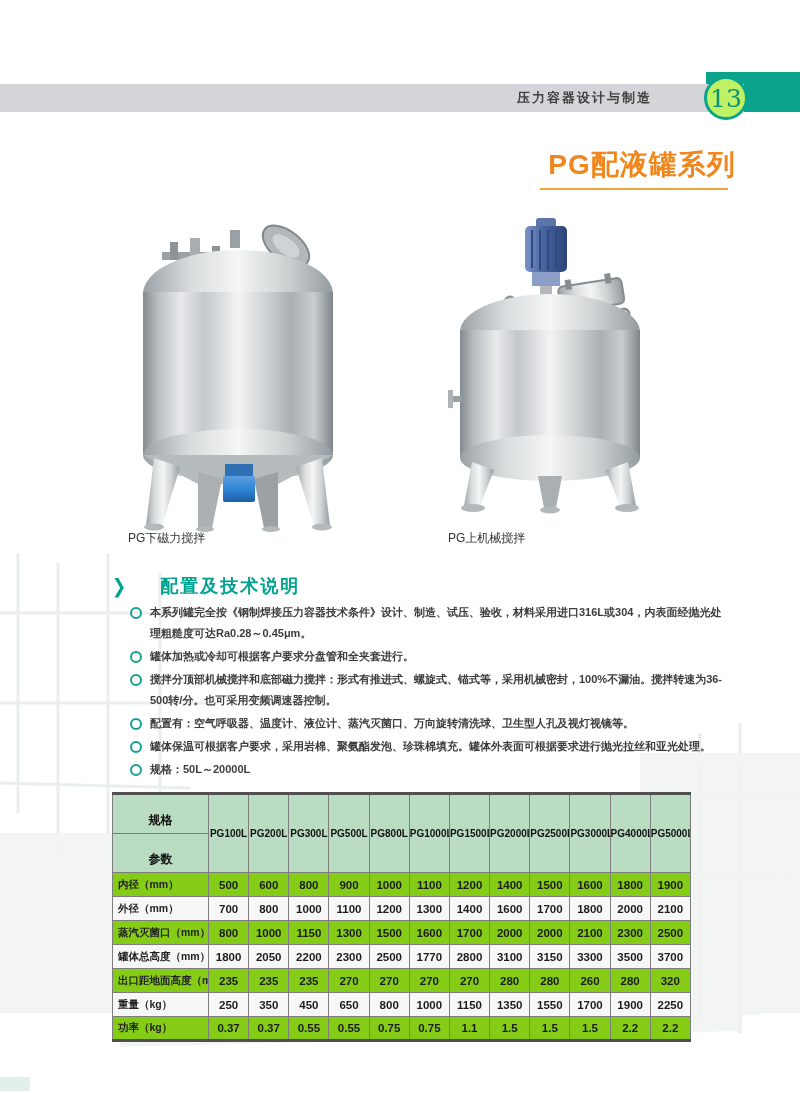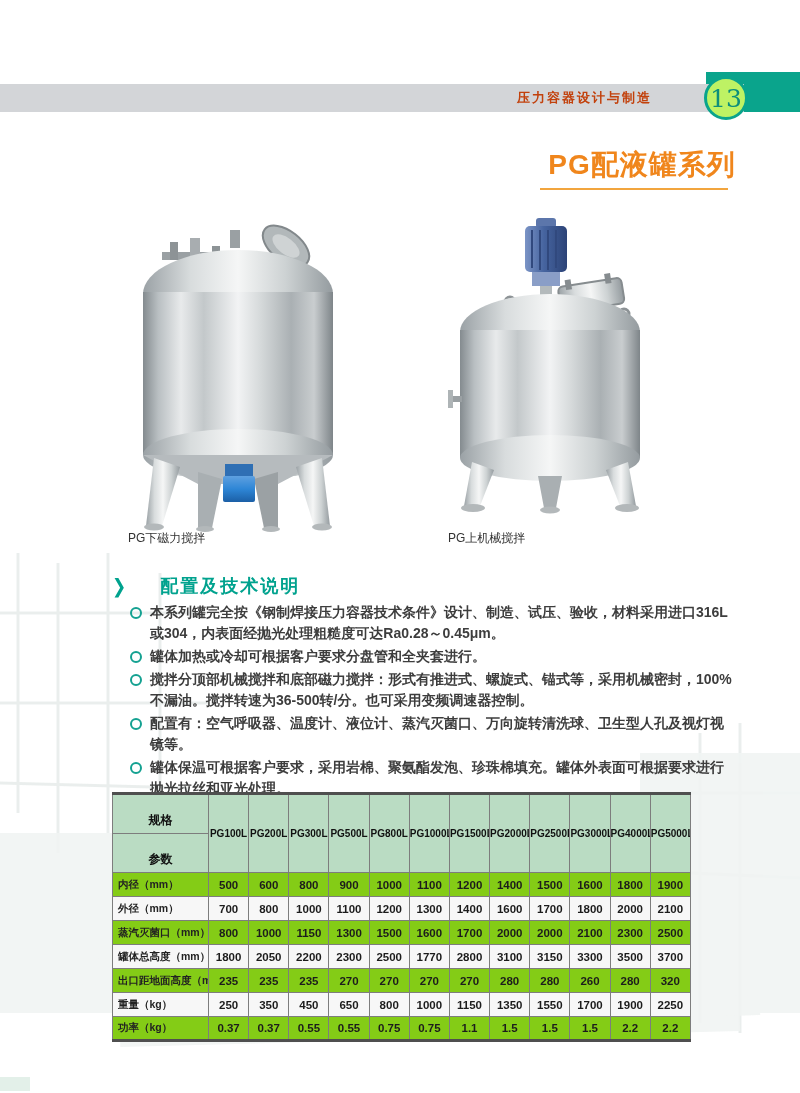--- a/index.html
+++ b/index.html
@@ -1,42 +1,42 @@
 <!DOCTYPE html>
 <html><head>
 <meta charset="utf-8">
 <style>
   html,body{margin:0;padding:0;background:#fff;}
   .page{position:relative;width:800px;height:1093px;background:#ffffff;overflow:hidden;
         font-family:"Liberation Sans","DejaVu Sans",sans-serif;}
   
   .bar-gray{position:absolute;left:0;top:84px;width:744px;height:28px;background:#d3d5d8;z-index:2;
             display:flex;align-items:center;justify-content:flex-end;}
-  .bar-gray span{padding-right:92px;font-size:13px;font-weight:bold;color:#c2410c;letter-spacing:2px;}
+  .bar-gray span{padding-right:92px;font-size:13px;font-weight:bold;color:#404040;letter-spacing:2px;}
   .bar-teal{position:absolute;left:706px;top:72px;width:94px;height:40px;background:#0aa48c;z-index:1;}
   .page-badge{position:absolute;left:692px;top:76px;width:44px;height:44px;border-radius:50%;
               background:#bef264;border:3px solid #0aa48c;box-sizing:border-box;z-index:3;
               display:flex;align-items:center;justify-content:center;margin-left:12px;}
   .page-badge span{font-family:"DejaVu Serif","Liberation Serif",serif;font-size:25px;color:#0d8f7b;line-height:1;}
   
   .doc-title{position:absolute;left:522px;top:146px;width:240px;text-align:center;z-index:2;
              font-size:28px;font-weight:bold;color:#f0861c;letter-spacing:1px;}
   .title-line{position:absolute;left:540px;top:188px;width:188px;height:2px;background:#f2a53e;z-index:2;}
   
   .fig{position:absolute;z-index:2;}
   .caption{position:absolute;z-index:2;text-align:left;font-size:12px;color:#333;font-weight:500;}
   
   .sec-head{position:absolute;left:112px;top:574px;z-index:2;display:flex;align-items:center;gap:26px;}
   .sec-arrow{color:#00a28e;font-size:17px;font-weight:bold;margin-right:8px;transform:scaleY(1.15);}
   .sec-arrow::before{content:"\276F";}
   .sec-title{font-size:18px;font-weight:bold;color:#00a28e;letter-spacing:2px;}
   .bullets{position:absolute;left:130px;top:602px;width:602px;margin:0;padding:0;list-style:none;z-index:2;}
   .bullets li{display:flex;align-items:flex-start;margin-bottom:2px;}
   .ring{flex:0 0 auto;width:8px;height:8px;border:2px solid #14a191;border-radius:50%;margin:5px 8px 0 0;}
-  .btext{font-size:14px;line-height:21px;color:#3d3d3d;font-weight:600;}
+  .btext{font-size:11px;line-height:21px;color:#3d3d3d;font-weight:600;}
   
   .spec-wrap{position:absolute;left:112px;top:792px;z-index:2;}
   table.spec{border-collapse:collapse;table-layout:fixed;width:578px;
              border-top:3px solid #4f4f4f;border-bottom:3px solid #4f4f4f;}
   table.spec th,table.spec td{border:1px solid #7d7d7d;text-align:center;padding:0;overflow:hidden;}
   table.spec thead th{background:#badcc3;height:52px;font-size:10px;font-weight:bold;color:#111;}
   th.corner{padding:0;}
   th.corner .half{height:25px;line-height:25px;font-size:12px;font-weight:bold;color:#111;margin-top:13px;}
   th.corner .half.top{border-bottom:1px solid #7d7d7d;}
   table.spec tbody tr{height:24px;}

